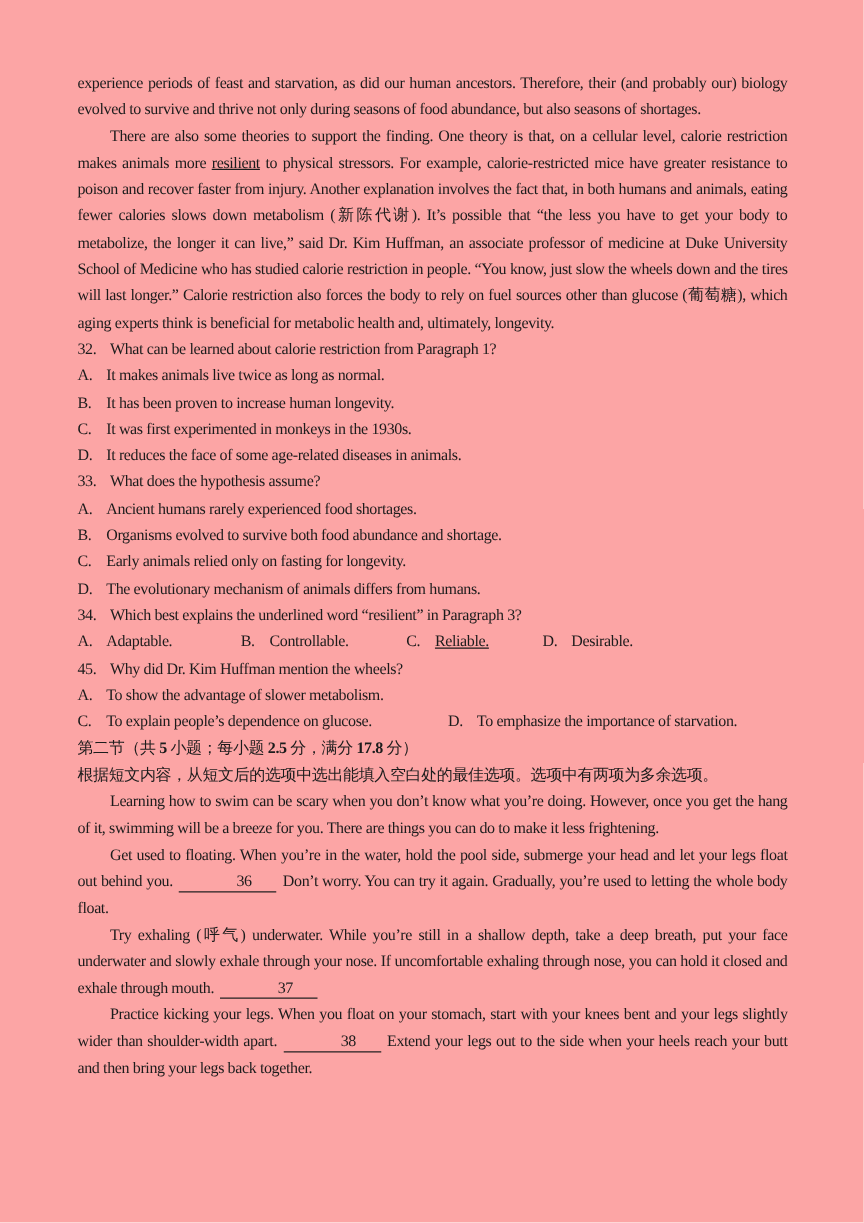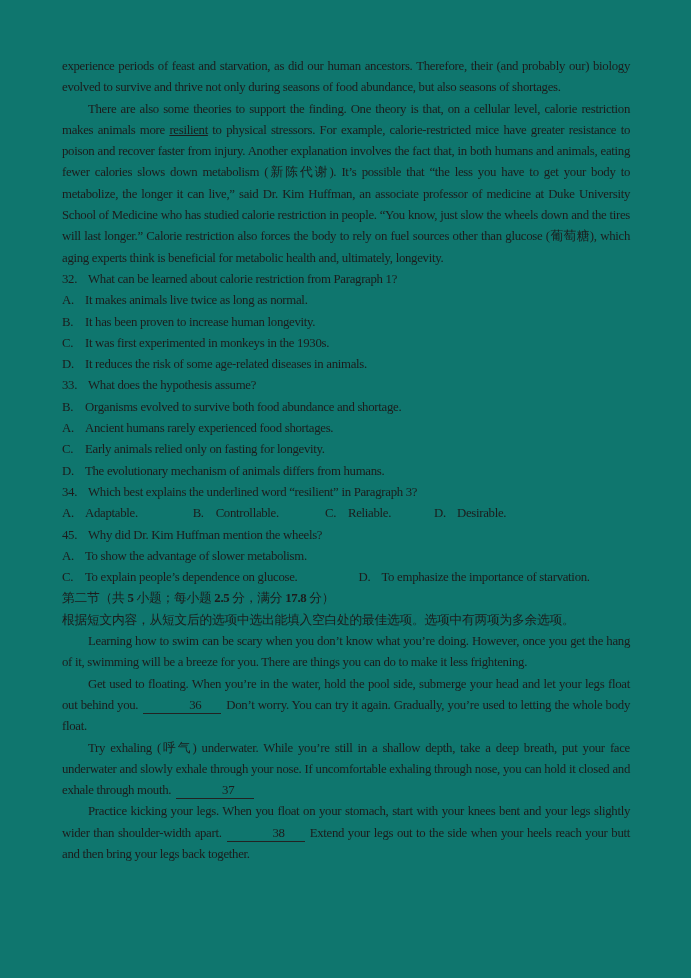--- a/index.html
+++ b/index.html
@@ -9,21 +9,21 @@
   }
   body {
     width: 691px;
     height: 978px;
     overflow: hidden;
     position: relative;
   }
   .page {
     position: absolute;
     inset: 0;
-    background: #0f766e;
+    background: #fca5a5;
   }
   .content {
     position: absolute;
     left: 62px;
     top: 56px;
     width: 568px;
     color: #1c1c1c;
     font-family: "Liberation Serif", "DejaVu Serif", serif;
     font-size: 12.8px;
     letter-spacing: -0.3px;
@@ -50,21 +50,21 @@
   .olabel {
     display: inline-block;
     min-width: 23px;
   }
   .optgrid4 {
     display: flex;
     text-align: left;
   }
   .optgrid4 .cell-1 { width: 23%; }
   .optgrid4 .cell-2 { width: 23.3%; }
-  .optgrid4 .cell-3 { width: 19.2%; }
+  .optgrid4 .cell-3 { width: 19.2%; text-decoration: underline; }
   .optgrid4 .cell-4 { width: 34.5%; }
   .optgrid2 {
     display: flex;
     flex-wrap: wrap;
     text-align: left;
   }
   .optgrid2 .cell-l { width: 52.2%; }
   .optgrid2 .cell-r { width: 47.8%; }
   .cn {
     text-align: left;
@@ -89,27 +89,27 @@
 
     <p class="para noindent"><span>experience periods of feast and starvation, as did our human ancestors. Therefore, their (and probably our) biology evolved to survive and thrive not only during seasons of food abundance, but also seasons of shortages.</span></p>
 
     <p class="para"><span>There are also some theories to support the finding. One theory is that, on a cellular level, calorie restriction makes animals more </span><span class="uline">resilient</span><span> to physical stressors. For example, calorie-restricted mice have greater resistance to poison and recover faster from injury. Another explanation involves the fact that, in both humans and animals, eating fewer calories slows down metabolism (新陈代谢). It’s possible that “the less you have to get your body to metabolize, the longer it can live,” said Dr. Kim Huffman, an associate professor of medicine at Duke University School of Medicine who has studied calorie restriction in people. “You know, just slow the wheels down and the tires will last longer.” Calorie restriction also forces the body to rely on fuel sources other than glucose (葡萄糖), which aging experts think is beneficial for metabolic health and, ultimately, longevity.</span></p>
 
     <div class="question">
       <div class="qline"><span class="qnum">32.</span><span>What can be learned about calorie restriction from Paragraph 1?</span></div>
       <div class="qline"><span class="olabel">A.</span><span>It makes animals live twice as long as normal.</span></div>
       <div class="qline"><span class="olabel">B.</span><span>It has been proven to increase human longevity.</span></div>
       <div class="qline"><span class="olabel">C.</span><span>It was first experimented in monkeys in the 1930s.</span></div>
-      <div class="qline"><span class="olabel">D.</span><span>It reduces the risk of some age-related diseases in animals.</span></div>
+      <div class="qline"><span class="olabel">D.</span><span>It reduces the face of some age-related diseases in animals.</span></div>
     </div>
 
     <div class="question">
       <div class="qline"><span class="qnum">33.</span><span>What does the hypothesis assume?</span></div>
+      <div class="qline"><span class="olabel">A.</span><span>Ancient humans rarely experienced food shortages.</span></div>
       <div class="qline"><span class="olabel">B.</span><span>Organisms evolved to survive both food abundance and shortage.</span></div>
-      <div class="qline"><span class="olabel">A.</span><span>Ancient humans rarely experienced food shortages.</span></div>
       <div class="qline"><span class="olabel">C.</span><span>Early animals relied only on fasting for longevity.</span></div>
       <div class="qline"><span class="olabel">D.</span><span>The evolutionary mechanism of animals differs from humans.</span></div>
     </div>
 
     <div class="question">
       <div class="qline"><span class="qnum">34.</span><span>Which best explains the underlined word “resilient” in Paragraph 3?</span></div>
       <div class="optgrid4">
         <div class="cell-1"><span class="olabel">A.</span><span>Adaptable.</span></div>
         <div class="cell-2"><span class="olabel">B.</span><span>Controllable.</span></div>
         <div class="cell-3"><span class="olabel">C.</span><span>Reliable.</span></div>

